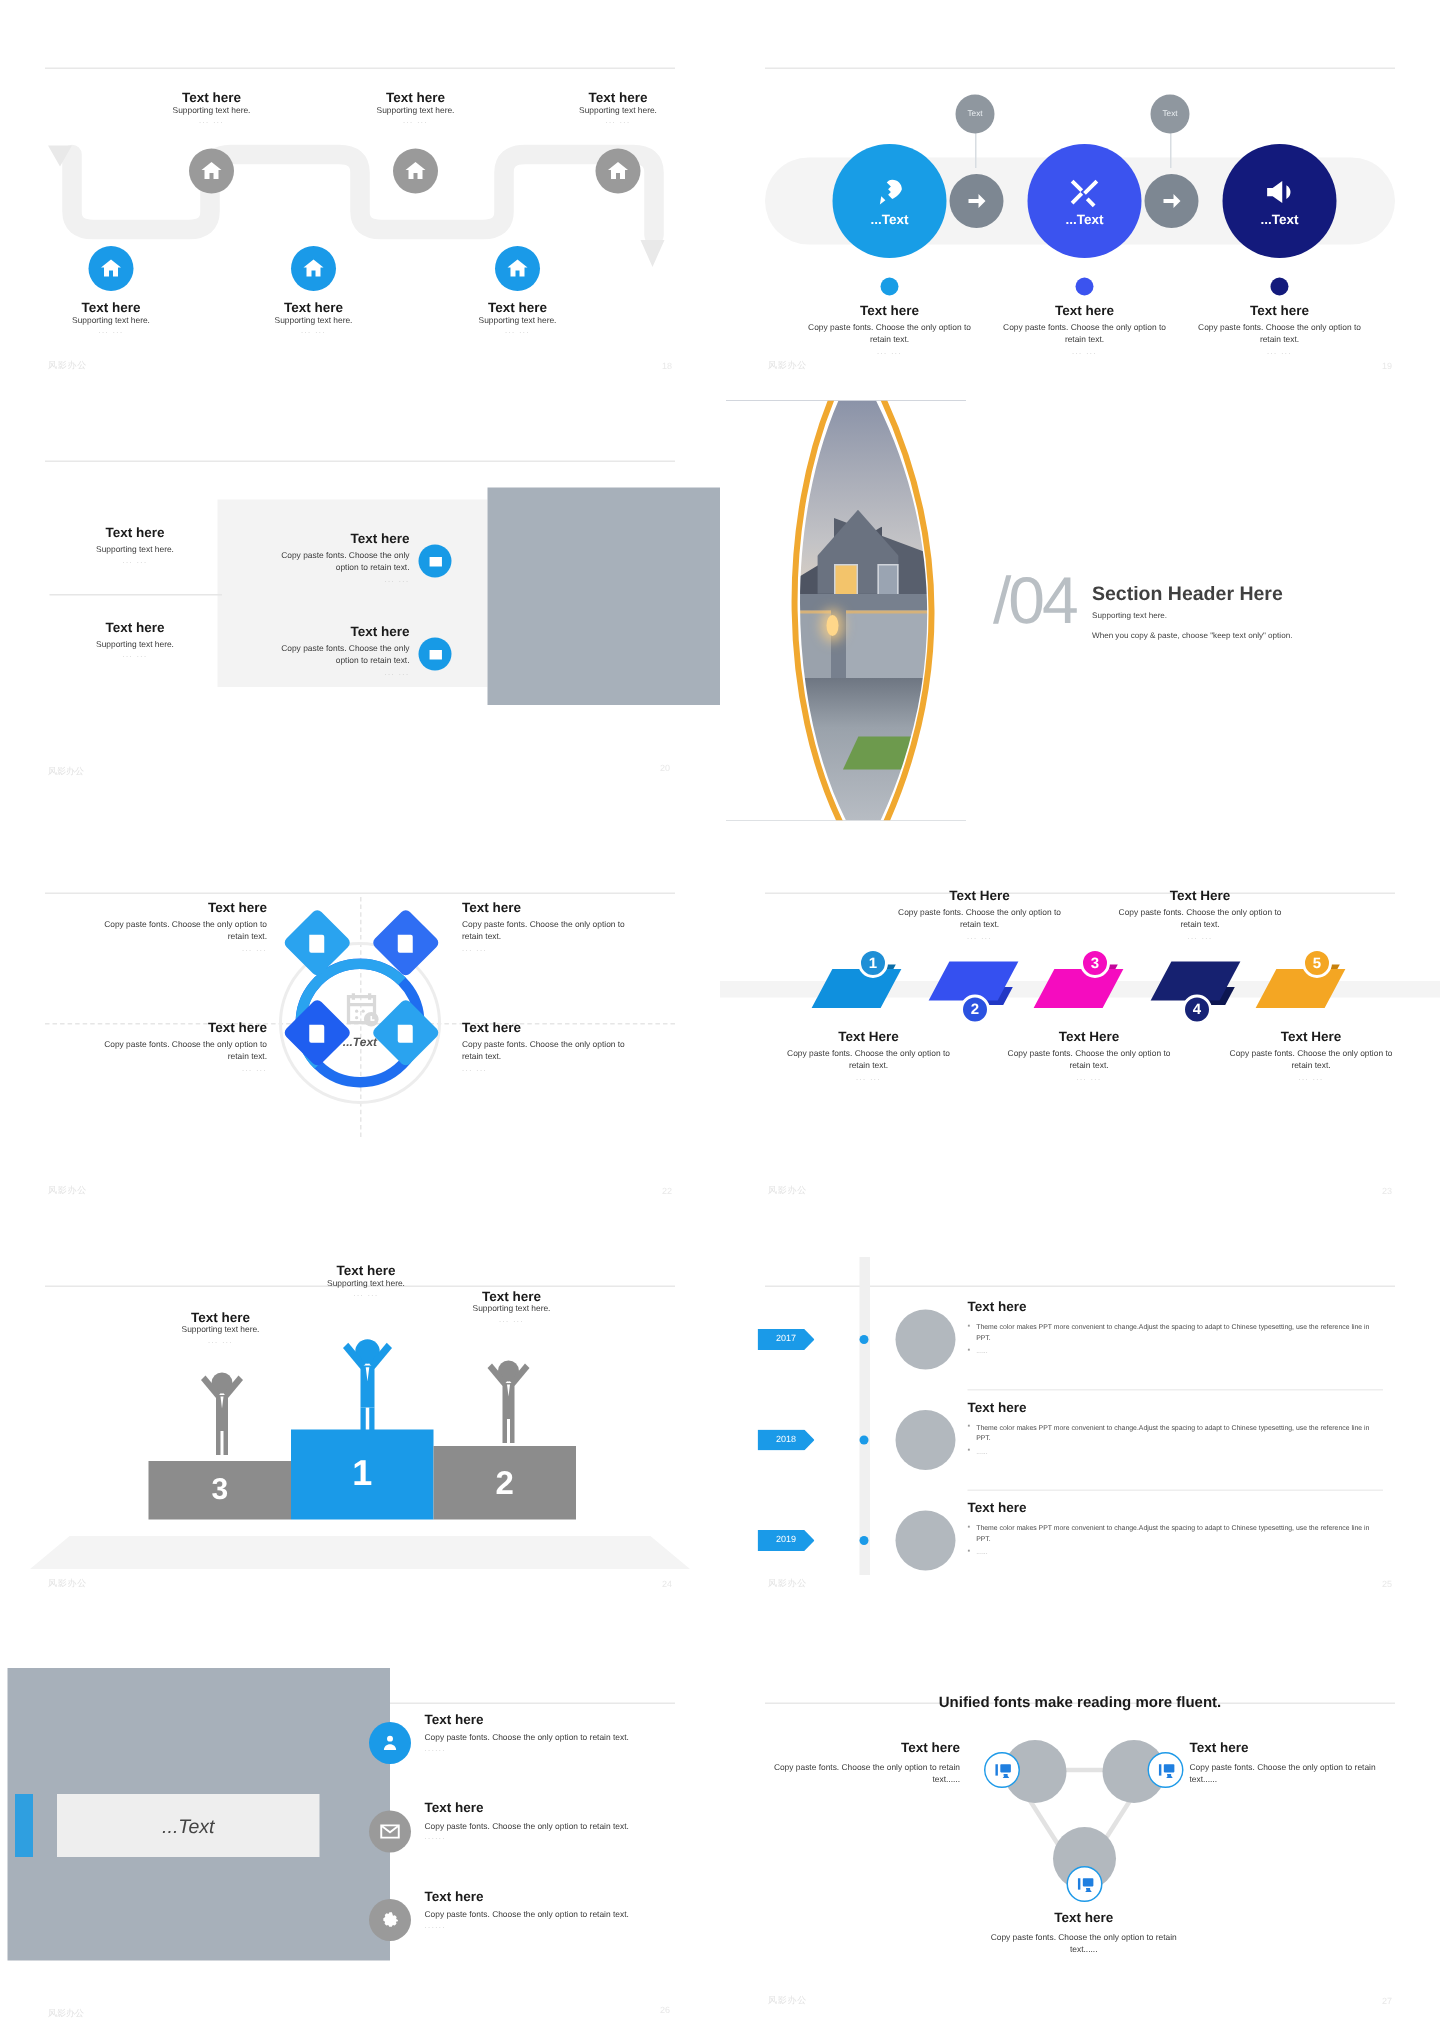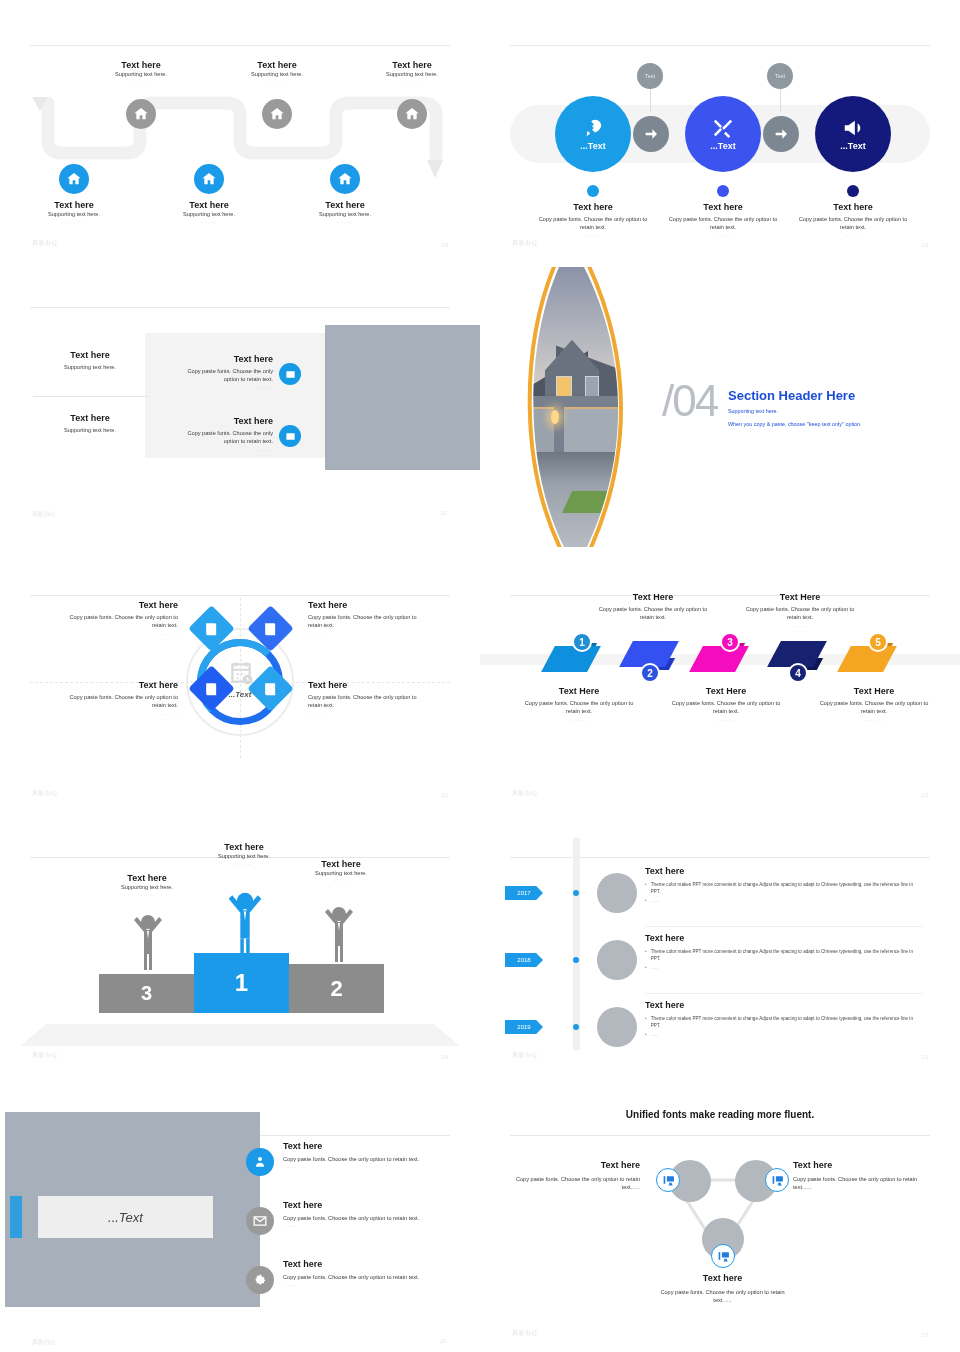--- a/index.html
+++ b/index.html
@@ -73,21 +73,21 @@
   .winA{ position:absolute; left:45%; top:39%; width:10%; height:8%; background:#f3c46b; border:1px solid #cfd3da;}
   .winB{ position:absolute; left:63%; top:39%; width:9%; height:8%; background:#9aa4b2; border:1px solid #cfd3da;}
   .body21{ position:absolute; left:10%; top:46%; right:0; height:22%; background:#77808e; }
   .garage1{ position:absolute; left:14%; top:50%; width:30%; height:16%; background:#9aa2ac; border-top:2px solid #d6b27a;}
   .garage2{ position:absolute; left:50%; top:50%; width:42%; height:16%; background:#a3abb5; border-top:2px solid #d6b27a;}
   .lamp{ position:absolute; left:42%; top:51%; width:5%; height:5%; border-radius:50%; background:#ffd78a; box-shadow:0 0 8px 4px rgba(255,210,130,.7);}
   .ground{ position:absolute; left:0; bottom:0; right:0; height:34%;
            background:linear-gradient(#6e7682, #9aa2ab 35%, #b7bcc3); }
   .grass{ position:absolute; left:52%; bottom:12%; width:35%; height:8%; background:#6d9a4d; transform:skewX(-25deg); }
   .secnum{ position:absolute; font-size:44px; font-weight:300; color:#b9bfc4; letter-spacing:-2px; }
-  .sechd{ position:absolute; color:#1d4ed8; }
+  .sechd{ position:absolute; color:#404040; }
 
   
   .s22{ left:0; top:550px; width:480px; height:262px; }
   .ring-out{ position:absolute; width:108px; height:108px; border-radius:50%; border:2px solid #ededed; }
   .ring-in{ position:absolute; width:86px; height:86px; border-radius:50%; border:7px solid #1f6ef0; }
   .ring-seg{ position:absolute; width:86px; height:86px; border-radius:50%;
              border:7px solid transparent; border-top-color:#2aa3ef; border-left-color:#2aa3ef; }
   .dia{ position:absolute; width:33px; height:33px; transform:rotate(45deg); border-radius:4px;
         display:flex; align-items:center; justify-content:center; }
   .dia svg{ width:16px; height:16px; fill:#fff; transform:rotate(-45deg); }
@@ -655,21 +655,21 @@
 <div style="position:absolute;left:283px;top:1259px;width:200px">
   <div class="t-title">Text here</div>
   <div class="t-sub" style="margin-top:4px">Copy paste fonts. Choose the only option to retain text.</div>
   <div class="t-dots">......</div>
 </div>
 <div style="position:absolute;left:32px;top:1338px;font-size:6px;color:#e2e2e2">风影办公</div>
 <div style="position:absolute;left:440px;top:1338px;font-size:6px;color:#e8e8e8">26</div>
 
 <div class="slide s27">
   <div class="rule"></div>
-  <div class="hl27" style="position:absolute;left:60px;top:19px;width:360px">Unified fonts make reading more fluent.</div>
+  <div class="hl27" style="position:absolute;left:60px;top:40px;width:360px">Unified fonts make reading more fluent.</div>
 
   <svg style="position:absolute;left:170px;top:70px;width:140px;height:115px" viewBox="0 0 140 115">
     <line x1="33" y1="20" x2="107" y2="20" stroke="#e2e2e2" stroke-width="3"></line>
     <line x1="30" y1="30" x2="62" y2="80" stroke="#e2e2e2" stroke-width="3"></line>
     <line x1="110" y1="30" x2="78" y2="80" stroke="#e2e2e2" stroke-width="3"></line>
   </svg>
 
   <div class="nc" style="left:189px;top:70px"></div>
   <div class="nc" style="left:255px;top:70px"></div>
   <div class="nc" style="left:222px;top:128px"></div>

